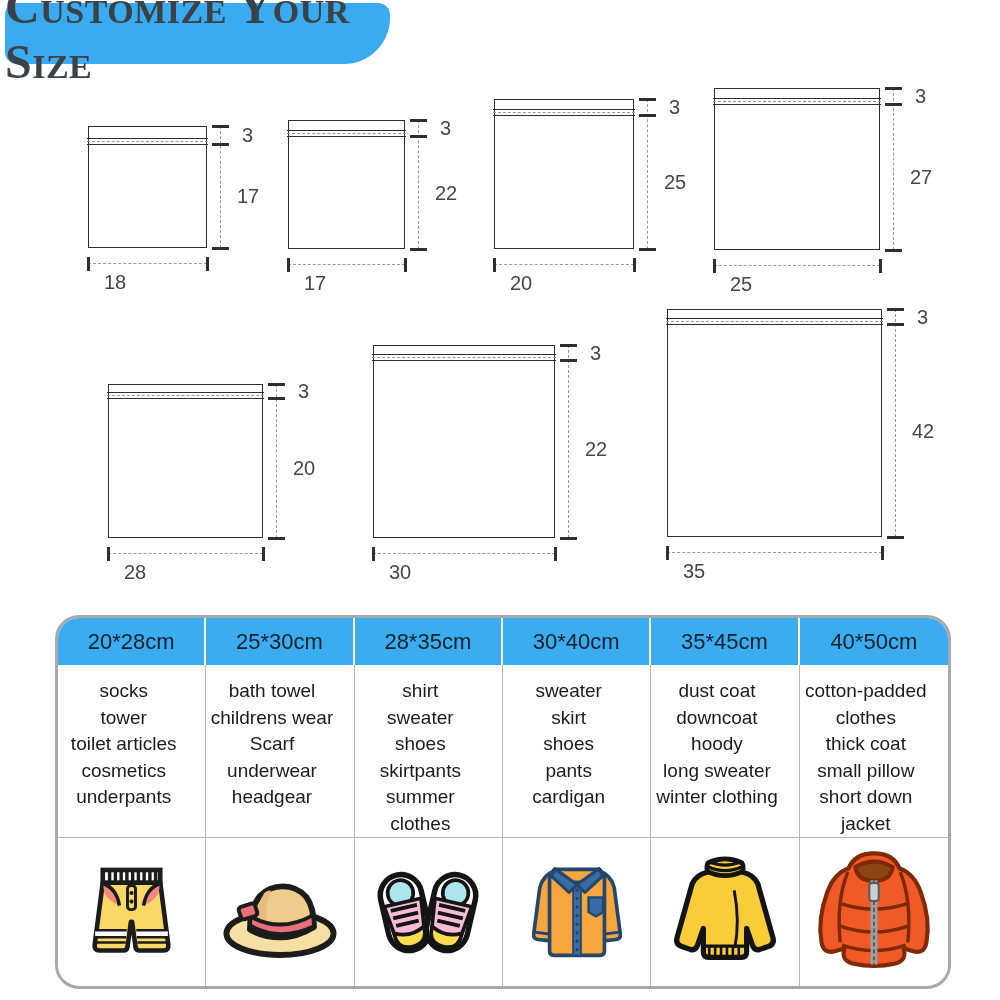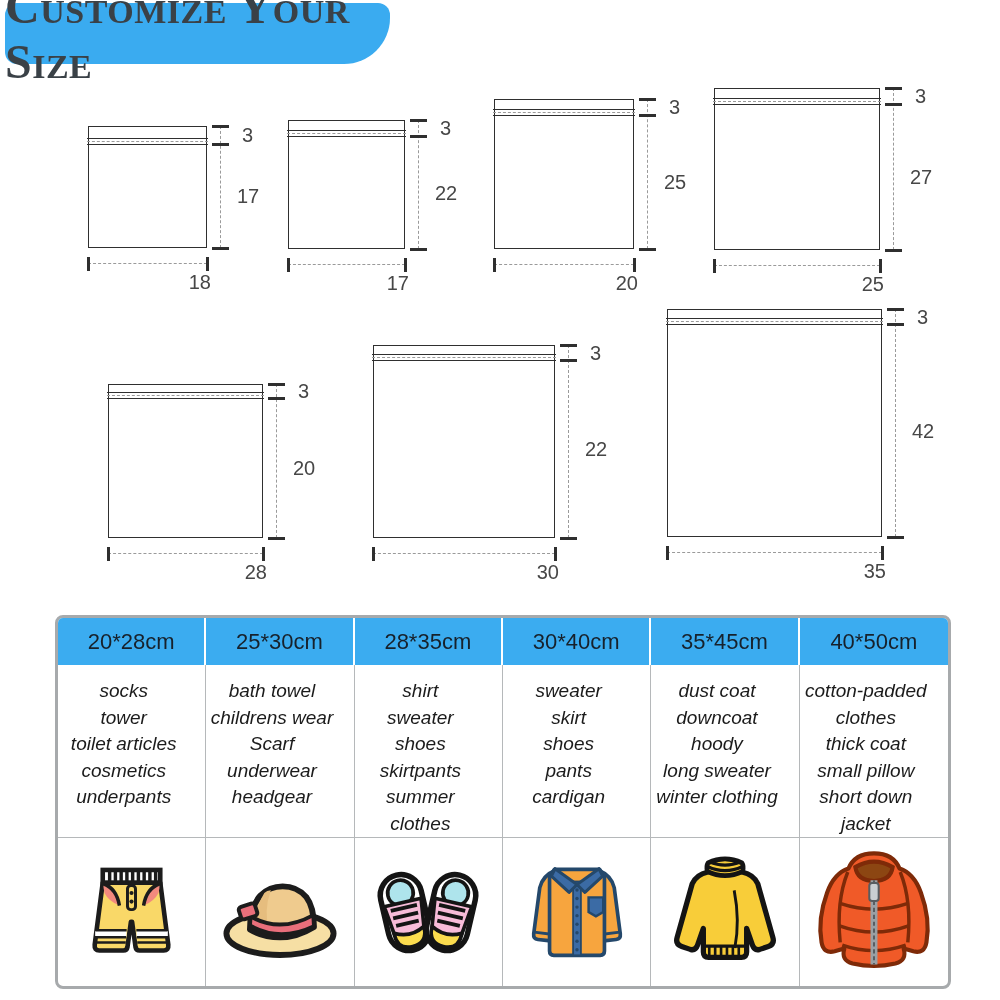--- a/index.html
+++ b/index.html
@@ -33,38 +33,38 @@
   .vtick{position:absolute;left:calc(100% + 5px);width:17px;height:3px;background:#2f2f2f;}
   .vt-top{top:-1.5px}
   .vt-zip{top:calc(var(--zip) - 1.5px)}
   .vt-bot{bottom:-1.5px}
   .hdash{position:absolute;top:calc(100% + 15px);left:0;width:100%;border-top:1px dashed #9a9a9a;}
   .htick{position:absolute;top:calc(100% + 8.5px);width:3px;height:14px;background:#2f2f2f;}
   .ht-l{left:-1.5px}.ht-r{right:-1.5px}
   .dim{position:absolute;font-size:20px;line-height:20px;color:#474747;}
   .dim.flap{left:calc(100% + 35px);top:calc(var(--zip)/2 - 10px);}
   .dim.hgt{left:calc(100% + 30px);top:calc(50% + var(--zip)/2 - 10px);}
-  .dim.wid{top:calc(100% + 24px);left:4px;width:100%;text-align:right;}
+  .dim.wid{top:calc(100% + 24px);left:16px;width:100%;text-align:left;}
   
   .sizetable{
     position:absolute;left:55px;top:615px;width:890px;height:368px;
-    border:3px solid #a7aaac;border-radius:8px;overflow:hidden;
+    border:3px solid #a7aaac;border-radius:24px;overflow:hidden;
     display:flex;background:#fff;
   }
   .col{flex:1;display:flex;flex-direction:column;min-width:0;}
   .th{
     height:47px;flex:0 0 47px;background:#3BACF0;
     display:flex;align-items:center;justify-content:center;
     font-size:22px;color:#17212b;
   }
   .col:not(:last-child) .th{border-right:2px solid #ffffff;}
   .items{
     flex:0 0 173px;box-sizing:border-box;padding:13px 20px 0 4px;
     text-align:center;font-size:19px;line-height:26.5px;color:#1b1b1b;
-    white-space:pre-line;border-bottom:1px solid #b5b8ba;font-style:italic;
+    white-space:pre-line;border-bottom:1px solid #b5b8ba;
   }
   .col:not(:last-child) .items,
   .col:not(:last-child) .icon-cell{border-right:1px solid #b5b8ba;}
   .icon-cell{flex:1;display:flex;align-items:center;justify-content:center;}
   svg{display:block;}
 </style>
 </head>
 <body>
 
 <div class="banner">

